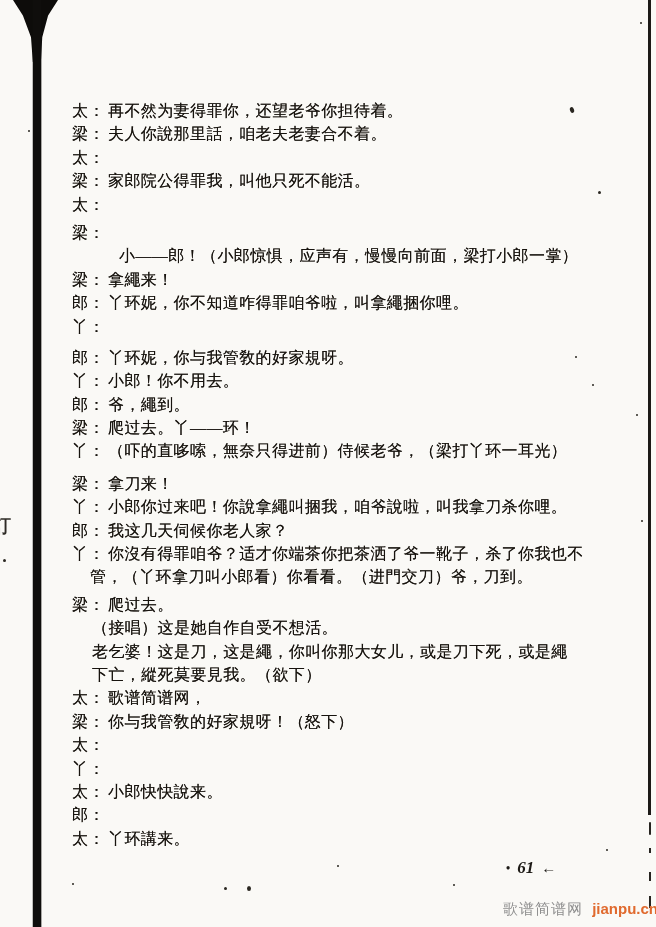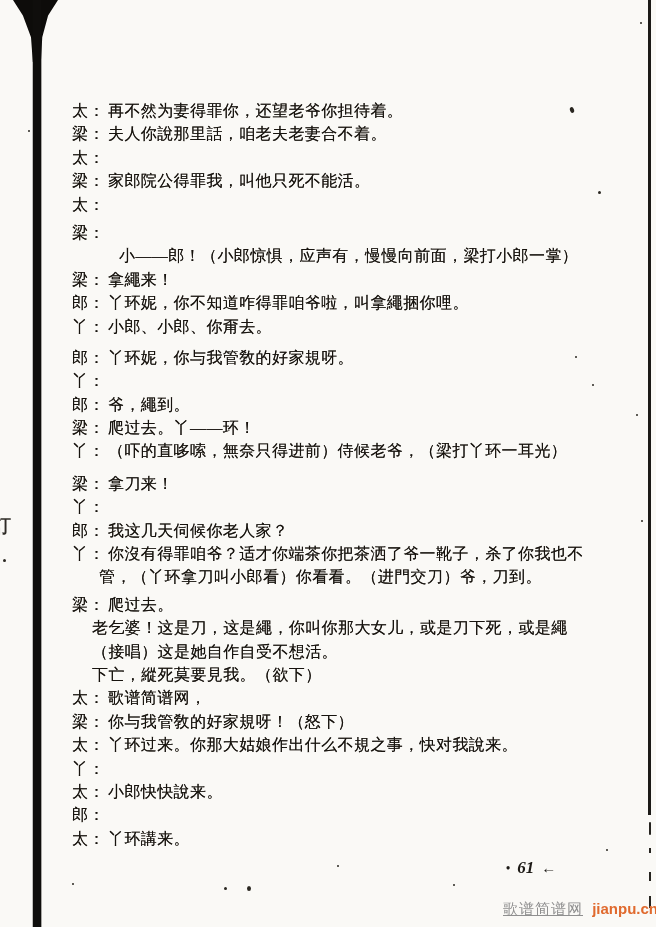--- a/index.html
+++ b/index.html
@@ -40,40 +40,40 @@
     position:relative;height:23.4px;
     font-size:16px;letter-spacing:.4px;line-height:20px;
     white-space:nowrap;
     text-shadow:0 0 .5px rgba(23,19,14,.75);
   }
   .line .sp{position:absolute;left:72px;}
   .line .txt{position:absolute;}
   .line.lsp .txt{left:108px;}
   .line.li1 .txt{left:103px;margin-left:16px;}
   .line.li2 .txt{left:92px;}
-  .line.li3 .txt{left:99px;}
+  .line.li3 .txt{left:90px;}
   #lines .line:nth-child(6){margin-top:5px;}
   #lines .line:nth-child(11){margin-top:8px;}
   #lines .line:nth-child(16){margin-top:9px;}
   #lines .line:nth-child(21){margin-top:4px;}
   
   .pagenum{
     position:absolute;left:506px;top:858px;
     display:flex;align-items:center;gap:7px;
     font-style:italic;font-weight:700;font-size:17px;color:#1d1a16;
   }
   .pagenum .dot{font-size:12px;font-style:normal;}
   .pagenum .arr{font-size:15px;font-style:normal;font-weight:700;}
   
   .watermark{
     position:absolute;left:503px;top:900px;
     font-family:"Liberation Sans","DejaVu Sans",sans-serif;
     font-size:15px;white-space:nowrap;
   }
-  .watermark .cn{color:#8f8f8f;letter-spacing:1px;text-decoration:underline;}
+  .watermark .cn{color:#8f8f8f;letter-spacing:1px;}
   .watermark .en{color:#e06a2e;margin-left:5px;font-weight:600;}
   
   .speck{position:absolute;background:#2a2721;border-radius:50%;}
 </style>
 </head>
 <body>
 
 <div class="page">
 
   <div class="ink-blob"></div>
@@ -115,83 +115,83 @@
       <div class="line lsp">
         <span class="sp">梁：</span>
         <span class="txt">拿繩来！</span>
       </div>
       <div class="line lsp">
         <span class="sp">郎：</span>
         <span class="txt">丫环妮，你不知道咋得罪咱爷啦，叫拿繩捆你哩。</span>
       </div>
       <div class="line lsp">
         <span class="sp">丫：</span>
-        <span class="txt">小郎、小郎、你甭去。</span>
       </div>
       <div class="line lsp">
         <span class="sp">郎：</span>
         <span class="txt">丫环妮，你与我管敎的好家規呀。</span>
       </div>
       <div class="line lsp">
         <span class="sp">丫：</span>
+        <span class="txt">小郎！你不用去。</span>
       </div>
       <div class="line lsp">
         <span class="sp">郎：</span>
         <span class="txt">爷，繩到。</span>
       </div>
       <div class="line lsp">
         <span class="sp">梁：</span>
         <span class="txt">爬过去。丫——环！</span>
       </div>
       <div class="line lsp">
         <span class="sp">丫：</span>
         <span class="txt">（吓的直哆嗦，無奈只得进前）侍候老爷，（梁打丫环一耳光）</span>
       </div>
       <div class="line lsp">
         <span class="sp">梁：</span>
         <span class="txt">拿刀来！</span>
       </div>
       <div class="line lsp">
         <span class="sp">丫：</span>
+        <span class="txt">小郎你过来吧！你說拿繩叫捆我，咱爷說啦，叫我拿刀杀你哩。</span>
       </div>
       <div class="line lsp">
         <span class="sp">郎：</span>
         <span class="txt">我这几天伺候你老人家？</span>
       </div>
       <div class="line lsp">
         <span class="sp">丫：</span>
         <span class="txt">你沒有得罪咱爷？适才你端茶你把茶洒了爷一靴子，杀了你我也不</span>
       </div>
       <div class="line li3">
         <span class="txt">管，（丫环拿刀叫小郎看）你看看。（进門交刀）爷，刀到。</span>
       </div>
       <div class="line lsp">
         <span class="sp">梁：</span>
         <span class="txt">爬过去。</span>
       </div>
       <div class="line li2">
+        <span class="txt">（接唱）这是她自作自受不想活。</span>
+      </div>
+      <div class="line li2">
         <span class="txt">老乞婆！这是刀，这是繩，你叫你那大女儿，或是刀下死，或是繩</span>
-      </div>
-      <div class="line li2">
-        <span class="txt">（接唱）这是她自作自受不想活。</span>
       </div>
       <div class="line li2">
         <span class="txt">下亡，縱死莫要見我。（欲下）</span>
       </div>
       <div class="line lsp">
         <span class="sp">太：</span>
         <span class="txt">歌谱简谱网，</span>
       </div>
       <div class="line lsp">
         <span class="sp">梁：</span>
         <span class="txt">你与我管敎的好家規呀！（怒下）</span>
       </div>
       <div class="line lsp">
         <span class="sp">太：</span>
-        <span class="txt">丫环过来。你那大姑娘作出什么不規之事，快对我說来。</span>
       </div>
       <div class="line lsp">
         <span class="sp">丫：</span>
       </div>
       <div class="line lsp">
         <span class="sp">太：</span>
         <span class="txt">小郎快快說来。</span>
       </div>
       <div class="line lsp">
         <span class="sp">郎：</span>

